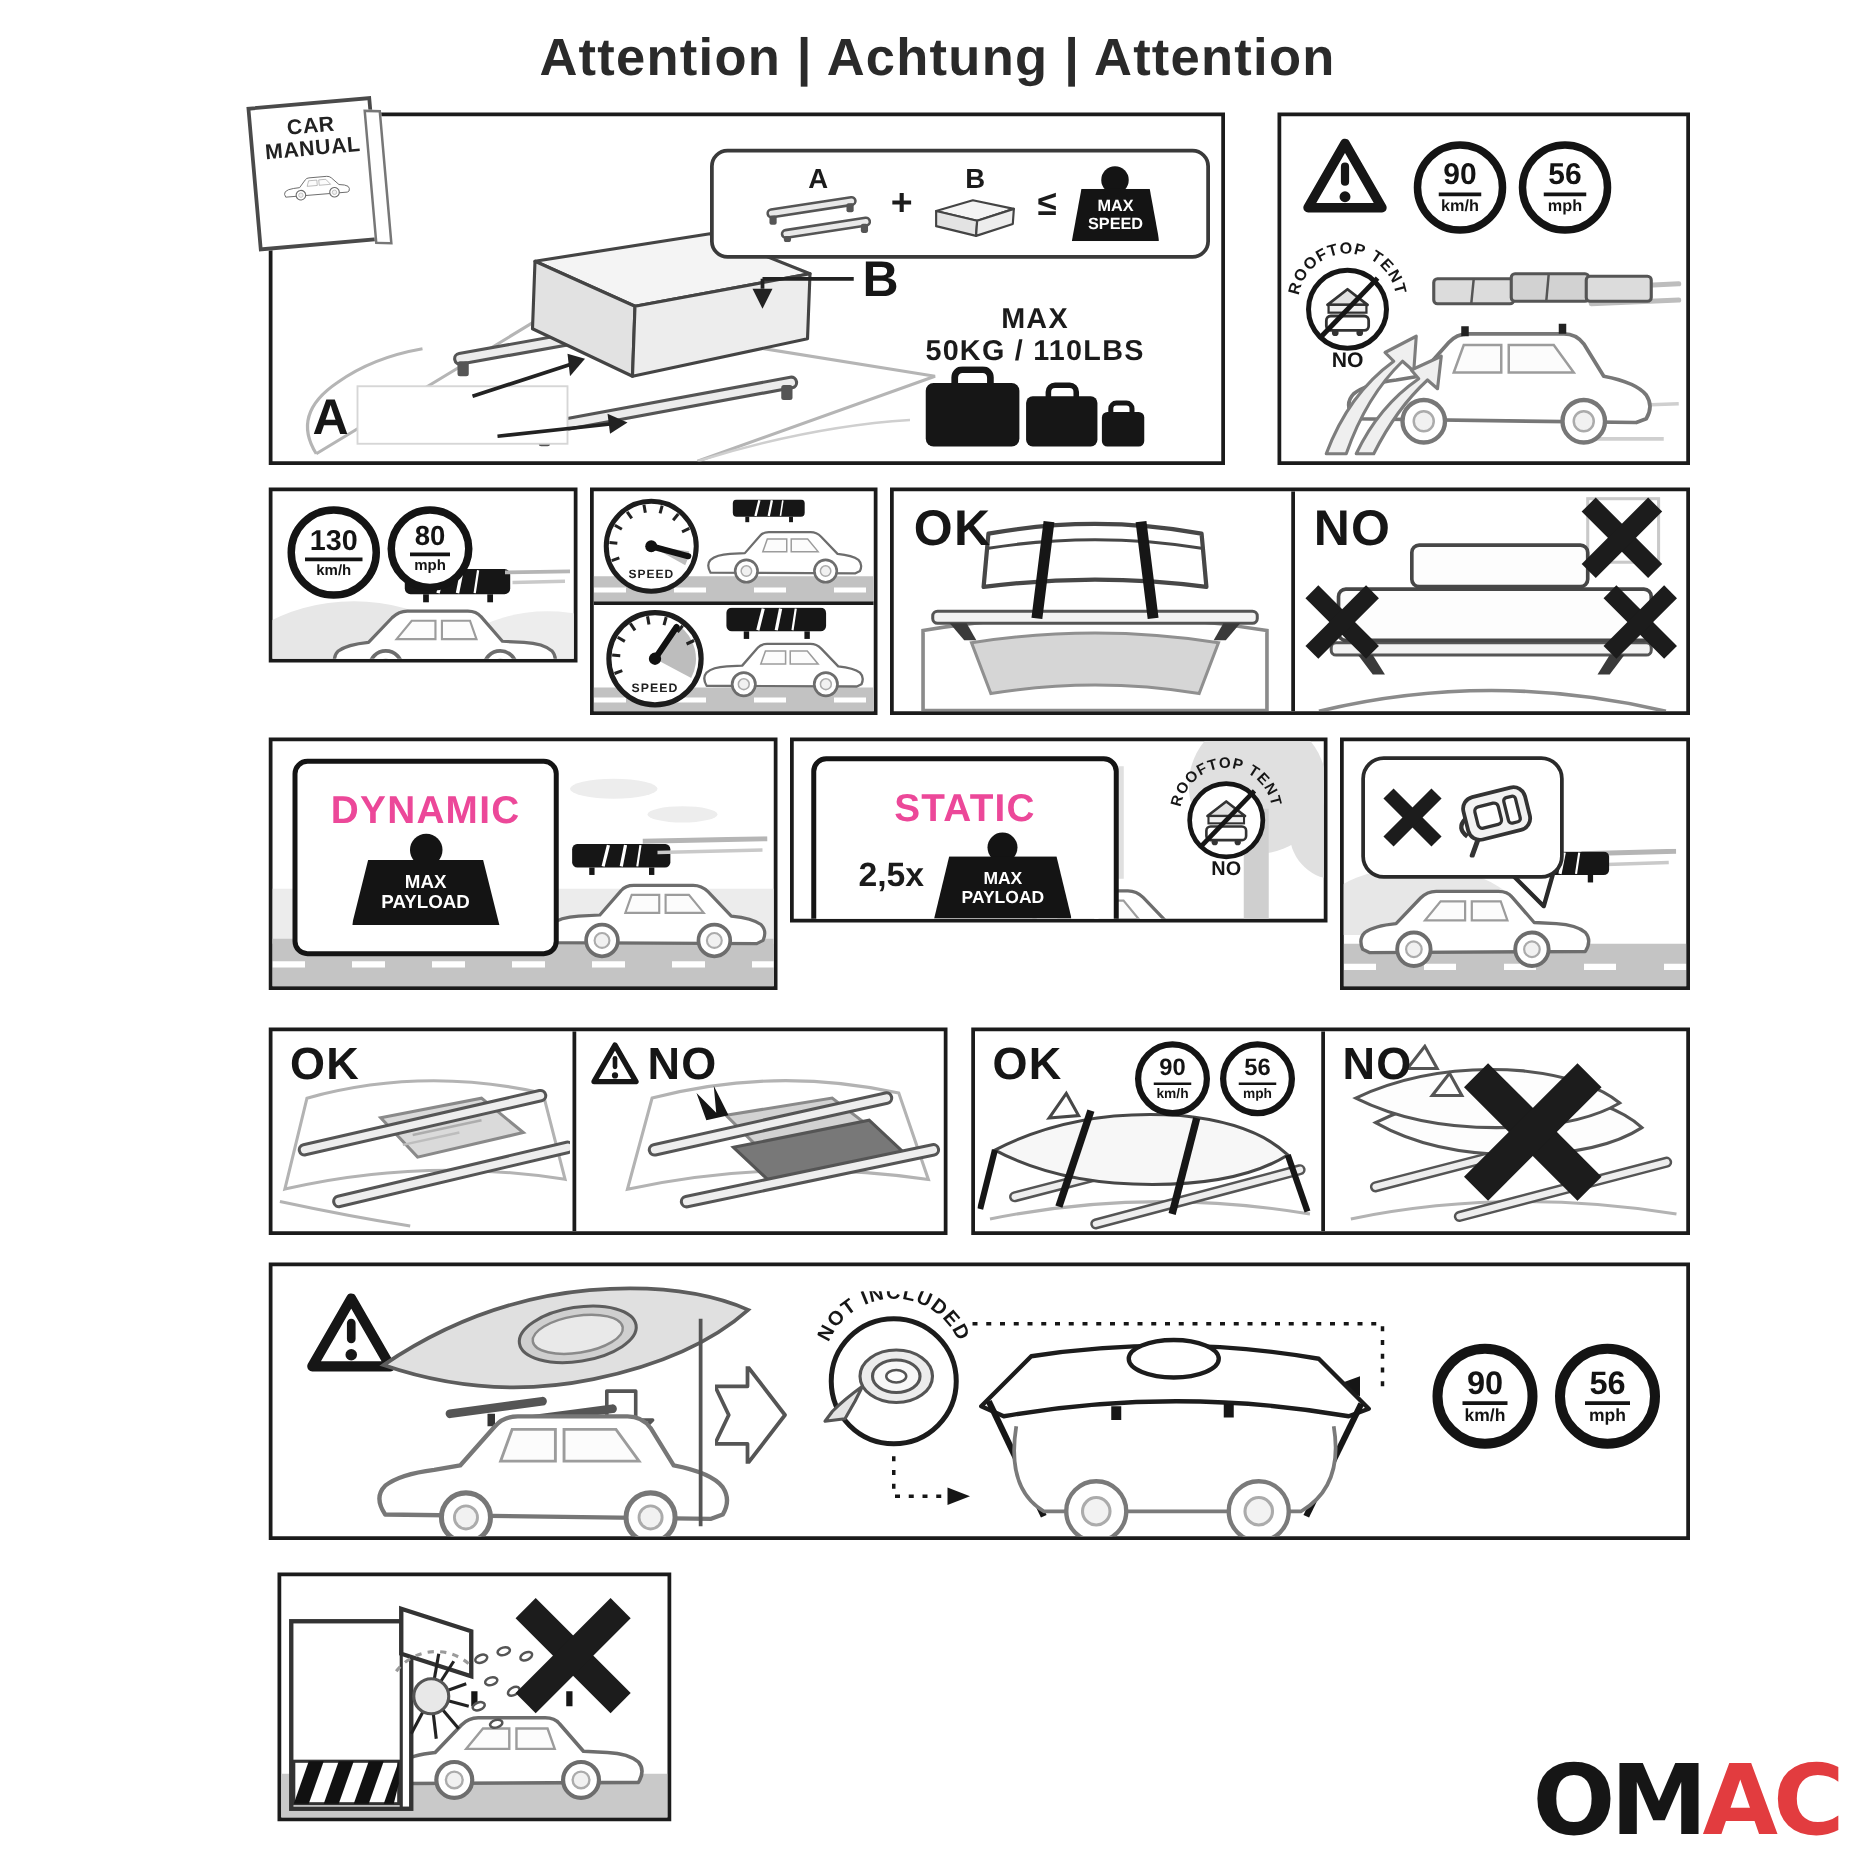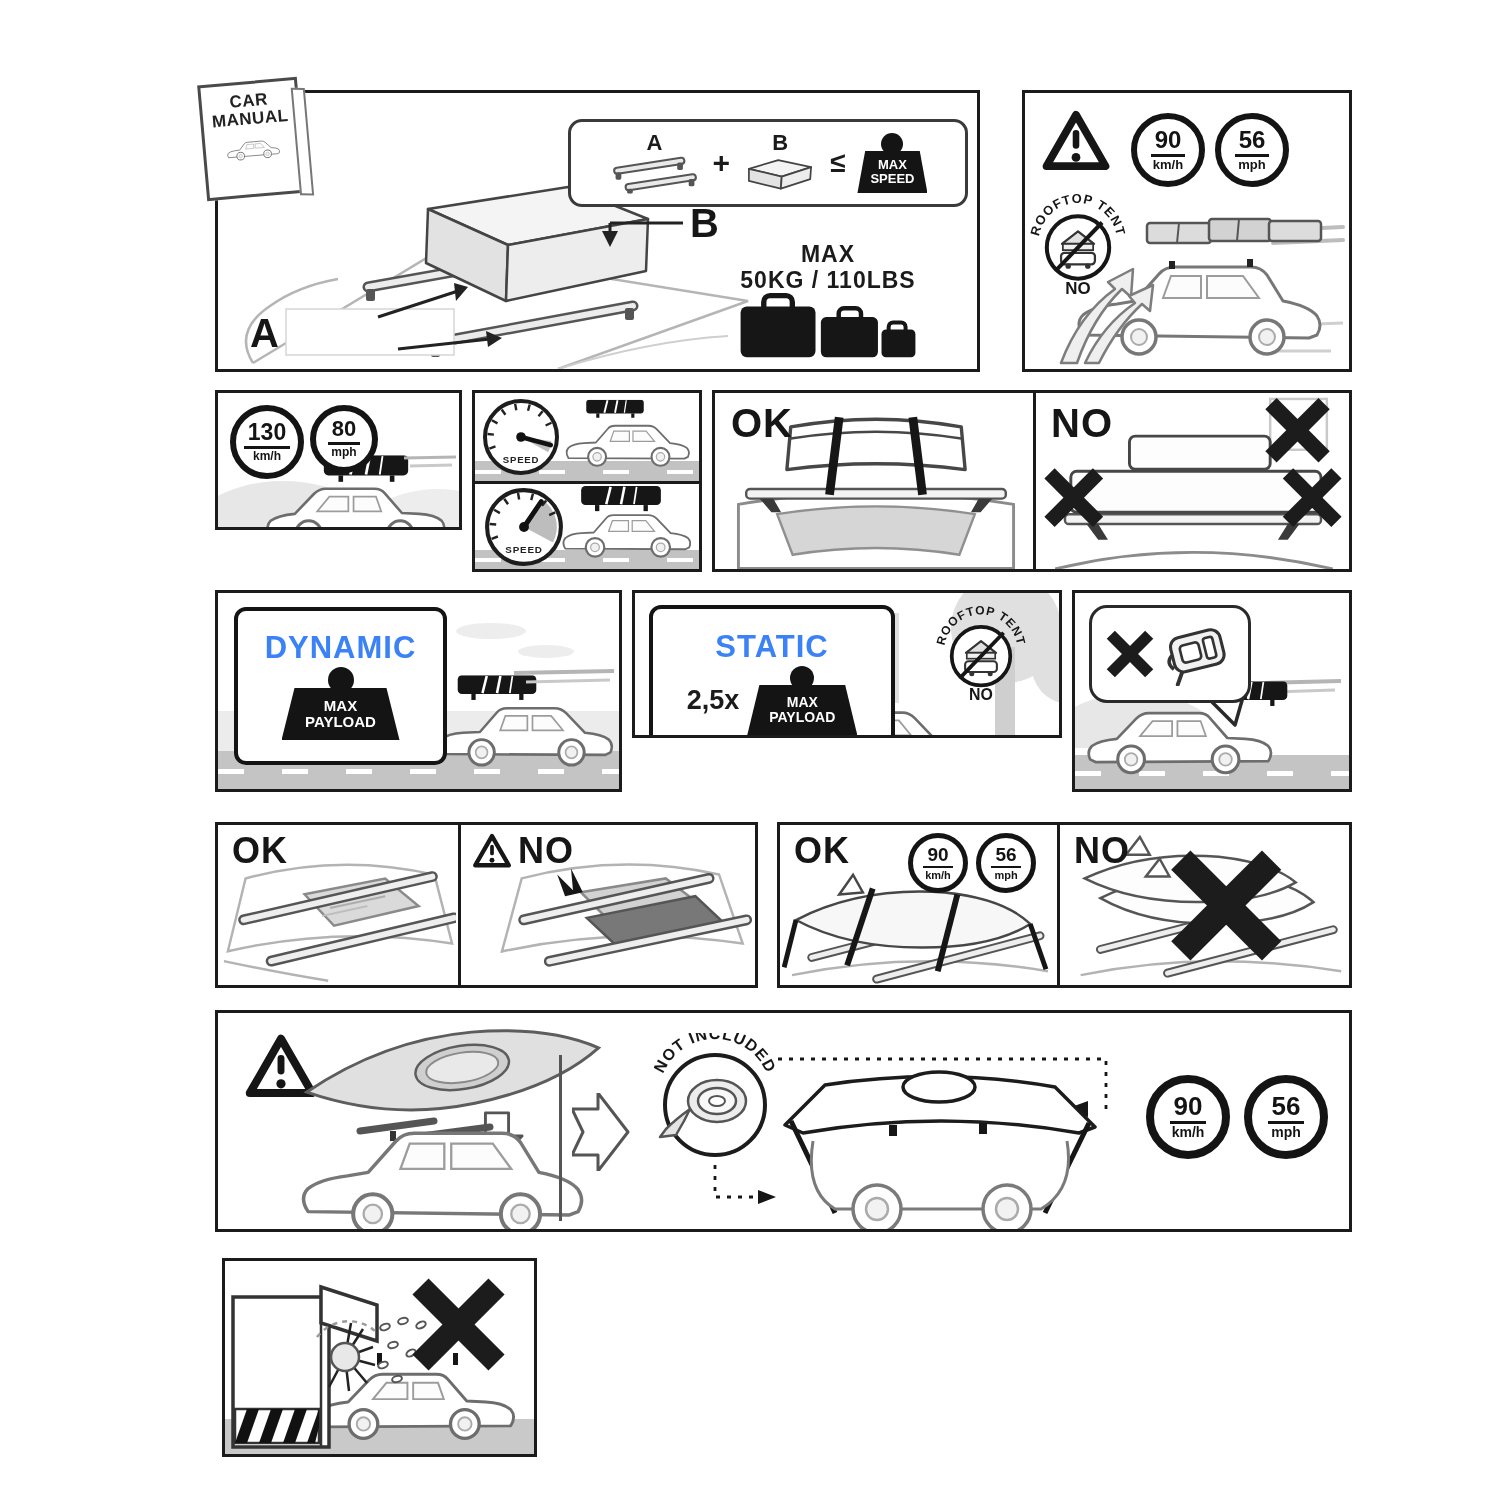--- a/index.html
+++ b/index.html
@@ -19,21 +19,21 @@
   .hdr{position:absolute;font-weight:bold;font-size:40px;letter-spacing:1px;color:#161616;z-index:5;line-height:1;}
   
   .payload{display:flex;flex-direction:column;align-items:center;}
   .payload .ph{background:#141414;border-radius:50%;}
   .payload .pb{background:#141414;color:#fff;font-weight:bold;text-align:center;line-height:1.08;
                display:flex;flex-direction:column;justify-content:center;
                clip-path:polygon(11% 0,89% 0,100% 100%,0 100%);}
   
   .sign{position:absolute;background:#fff;border:4px solid #141414;border-radius:12px;z-index:3;
         display:flex;flex-direction:column;align-items:center;justify-content:center;}
-  .sign .sttl{font-weight:bold;color:#3b82f6;letter-spacing:1px;line-height:1;}
+  .sign .sttl{font-weight:bold;color:#ec4899;letter-spacing:1px;line-height:1;}
   
   .road{position:absolute;background:#bdbdbd;}
   .dashes{position:absolute;height:5px;background:repeating-linear-gradient(90deg,#fff 0 26px,transparent 26px 64px);}
   .hill{position:absolute;background:#e7e7e7;border-radius:50% 50% 0 0/100% 100% 0 0;}
   .cloud{position:absolute;background:#ededed;border-radius:50%;}
   .grass{position:absolute;background:#d8d8d8;
          background-image:repeating-linear-gradient(75deg,#c2c2c2 0 2px,transparent 2px 20px);}
   .trunk{position:absolute;background:#cfcfcf;}
   .canopy{position:absolute;background:#e0e0e0;border-radius:50%;}
   .vdiv{position:absolute;background:#1b1b1b;width:3px;top:0;bottom:0;}
@@ -109,20 +109,21 @@
         <path d="M8 17 L46 26 L45 40 L8 31 Z" fill="#e3e3e3" stroke="#444" stroke-width="2" stroke-linejoin="round"></path>
         <path d="M46 26 L80 15 L79 29 L45 40 Z" fill="#ededed" stroke="#444" stroke-width="2" stroke-linejoin="round"></path>
       </symbol>
       <symbol id="sym-xmark" viewBox="0 0 100 100">
         <line x1="10" y1="10" x2="90" y2="90" stroke="#1c1c1c" stroke-width="24"></line>
         <line x1="90" y1="10" x2="10" y2="90" stroke="#1c1c1c" stroke-width="24"></line>
       </symbol>
     </defs>
   </svg>
 
+  <div class="ttl">Attention | Achtung | Attention</div>
 
   <div class="panel overflow" style="left:215px;top:90px;width:765px;height:282px;">
     <div class="booklet" style="left:-16px;top:-12px;">
       <span class="bl">CAR</span>
       <span class="bl">MANUAL</span>
       <svg width="56" height="26" viewBox="0 0 220 92" style="margin-top:8px">
           <use href="#sym-wagon"></use>
         </svg>
     </div>
 
@@ -670,14 +671,17 @@
         <ellipse cx="186" cy="92" rx="5" ry="3" transform="rotate(-30 186 92)"></ellipse>
         <ellipse cx="158" cy="104" rx="5" ry="3" transform="rotate(-20 158 104)"></ellipse>
         <ellipse cx="172" cy="118" rx="5" ry="3" transform="rotate(-15 172 118)"></ellipse>
       </g>
       <g transform="translate(186,16) scale(0.95)">
           <use href="#sym-xmark" width="100" height="100"></use>
         </g>
     </svg>
   </div>
 
+  <div class="logo" style="left:1226px;top:1402px;">
+    <span style="color:#161616;">OM</span><span style="color:#E23C3F;">AC</span>
+  </div>
 
 </div>
 
 </body></html>

